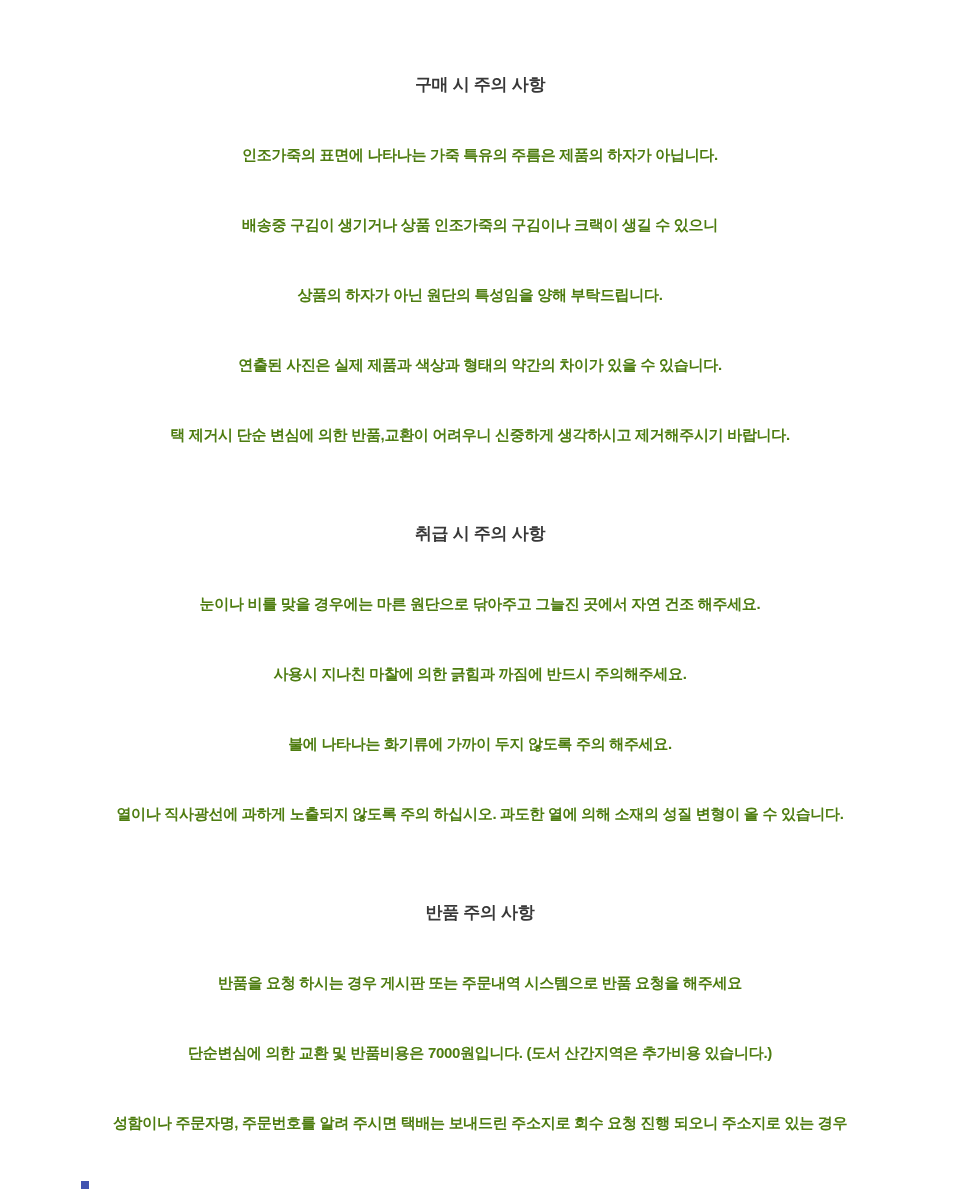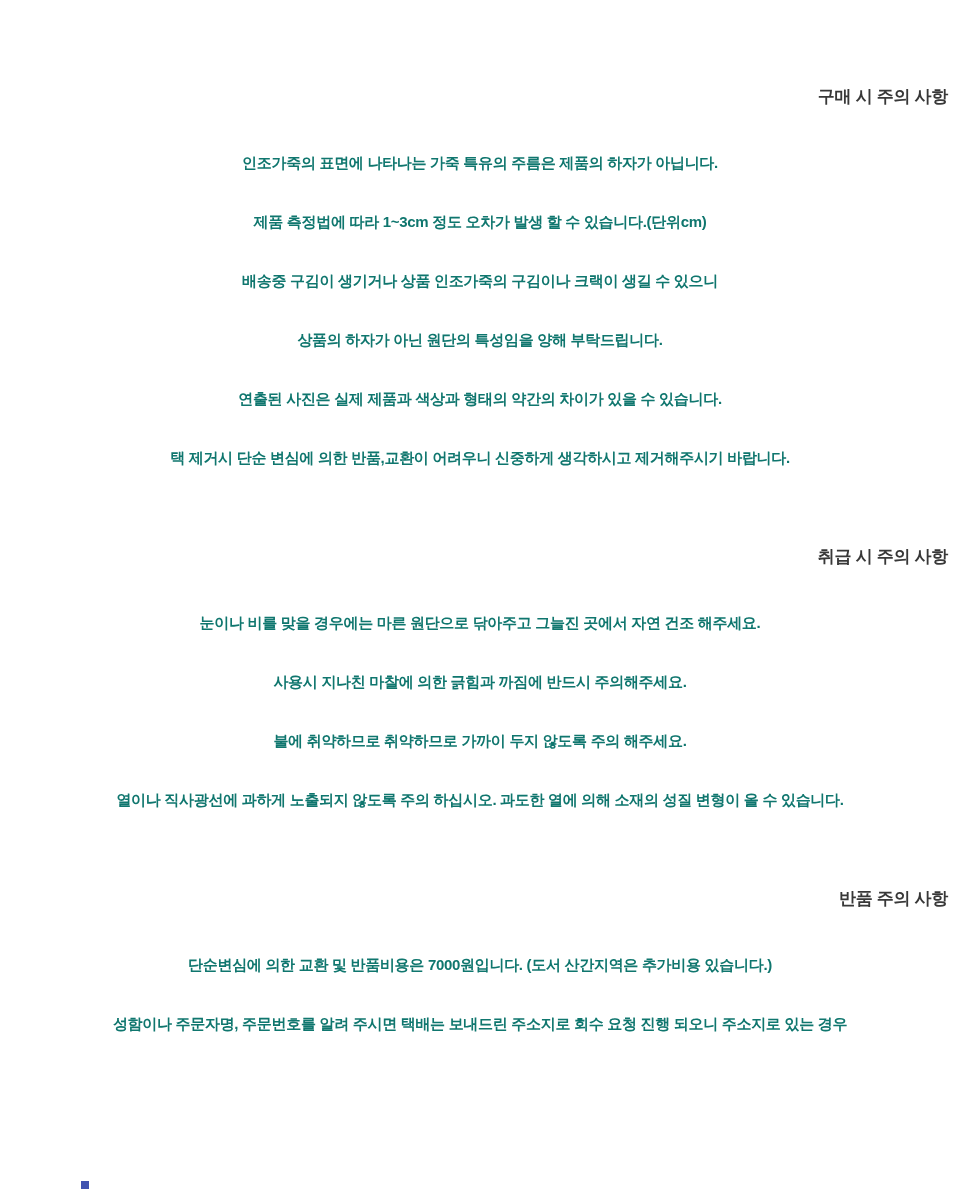--- a/index.html
+++ b/index.html
@@ -16,71 +16,71 @@
   }
   .notice-wrap {
     padding-top: 58px;
     width: 100%;
   }
   .section { }
   .section + .section {
     margin-top: 45px;
   }
   .section-title {
-    margin: 12px;
-    text-align: right;
+    margin: 0;
+    text-align: center;
     line-height: 54px;
     font-size: 17px;
     font-weight: 700;
     color: #383838;
     letter-spacing: -0.3px;
   }
   .notice-line {
-    margin: 5px;
+    margin: 16px;
     text-align: center;
     line-height: 54px;
     font-size: 15px;
     font-weight: 700;
-    color: #0f766e;
+    color: #4d7c0f;
     letter-spacing: -0.3px;
     white-space: nowrap;
   }
   .blue-marker {
     position: absolute;
     left: 81px;
     top: 1181px;
     width: 8px;
     height: 8px;
     display: block;
   }
 </style>
 </head>
 <body>
 
 <main class="notice-wrap">
 
   <section class="section">
     <h2 class="section-title">구매 시 주의 사항</h2>
     <p class="notice-line">인조가죽의 표면에 나타나는 가죽 특유의 주름은 제품의 하자가 아닙니다.</p>
-    <p class="notice-line">제품 측정법에 따라 1~3cm 정도 오차가 발생 할 수 있습니다.(단위cm)</p>
     <p class="notice-line">배송중 구김이 생기거나 상품 인조가죽의 구김이나 크랙이 생길 수 있으니</p>
     <p class="notice-line">상품의 하자가 아닌 원단의 특성임을 양해 부탁드립니다.</p>
     <p class="notice-line">연출된 사진은 실제 제품과 색상과 형태의 약간의 차이가 있을 수 있습니다.</p>
     <p class="notice-line">택 제거시 단순 변심에 의한 반품,교환이 어려우니 신중하게 생각하시고 제거해주시기 바랍니다.</p>
   </section>
 
   <section class="section">
     <h2 class="section-title">취급 시 주의 사항</h2>
     <p class="notice-line">눈이나 비를 맞을 경우에는 마른 원단으로 닦아주고 그늘진 곳에서 자연 건조 해주세요.</p>
     <p class="notice-line">사용시 지나친 마찰에 의한 긁힘과 까짐에 반드시 주의해주세요.</p>
-    <p class="notice-line">불에 취약하므로 취약하므로 가까이 두지 않도록 주의 해주세요.</p>
+    <p class="notice-line">불에 나타나는 화기류에 가까이 두지 않도록 주의 해주세요.</p>
     <p class="notice-line">열이나 직사광선에 과하게 노출되지 않도록 주의 하십시오. 과도한 열에 의해 소재의 성질 변형이 올 수 있습니다.</p>
   </section>
 
   <section class="section">
     <h2 class="section-title">반품 주의 사항</h2>
+    <p class="notice-line">반품을 요청 하시는 경우 게시판 또는 주문내역 시스템으로 반품 요청을 해주세요</p>
     <p class="notice-line">단순변심에 의한 교환 및 반품비용은 7000원입니다. (도서 산간지역은 추가비용 있습니다.)</p>
     <p class="notice-line">성함이나 주문자명, 주문번호를 알려 주시면 택배는 보내드린 주소지로 회수 요청 진행 되오니 주소지로 있는 경우</p>
   </section>
 
   <span class="blue-marker" style="background: rgb(64, 83, 176);"></span>
 
 </main>
 
 </body></html>

